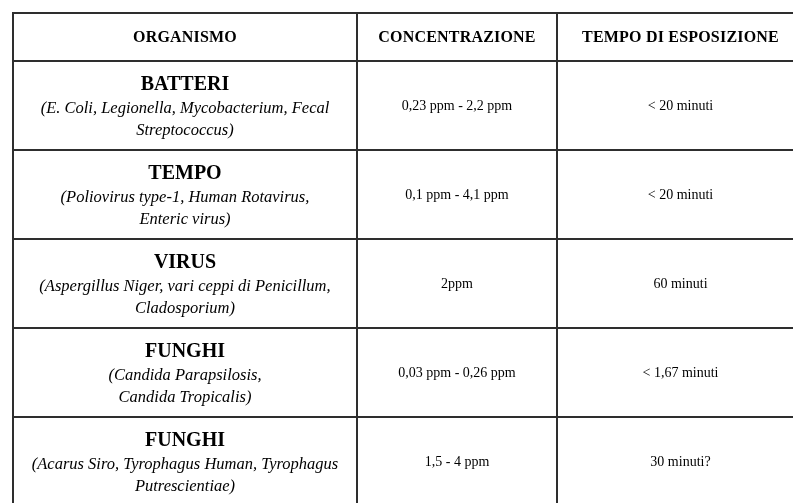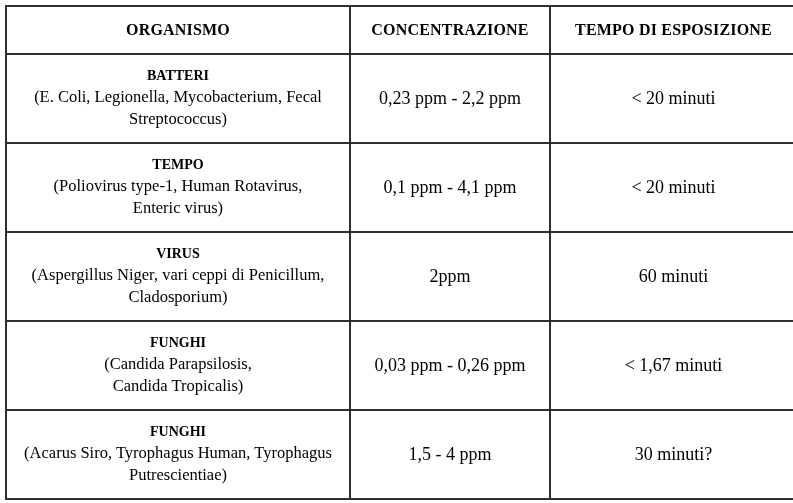--- a/index.html
+++ b/index.html
@@ -6,21 +6,21 @@
     margin: 0;
     padding: 0;
     background: #ffffff;
     font-family: "Liberation Serif", serif;
     color: #000000;
   }
   .page {
     width: 793px;
     height: 503px;
     box-sizing: border-box;
-    padding: 5px;
+    padding: 12px;
     background: #ffffff;
   }
   table.data-table {
     width: 100%;
     height: 100%;
     border-collapse: collapse;
     table-layout: fixed;
   }
   table.data-table th,
   table.data-table td {
@@ -35,30 +35,31 @@
   col.c-exposure { width: 247px; }
   tr.header-row { height: 48px; }
   tr.body-row { height: 89px; }
   th.header-cell {
     font-weight: bold;
     font-size: 16px;
     letter-spacing: 0.2px;
   }
   .organism-name {
     font-weight: bold;
-    font-size: 14px;
+    font-size: 20px;
     line-height: 1.35;
   }
   .species-list {
+    font-style: italic;
     font-size: 16.5px;
     line-height: 1.35;
     white-space: pre-line;
   }
   .value-text {
-    font-size: 18px;
+    font-size: 14px;
   }
 </style>
 </head>
 <body>
 
 <div class="page">
   <table class="data-table">
     <colgroup>
       <col class="c-organism">
       <col class="c-concentration">

